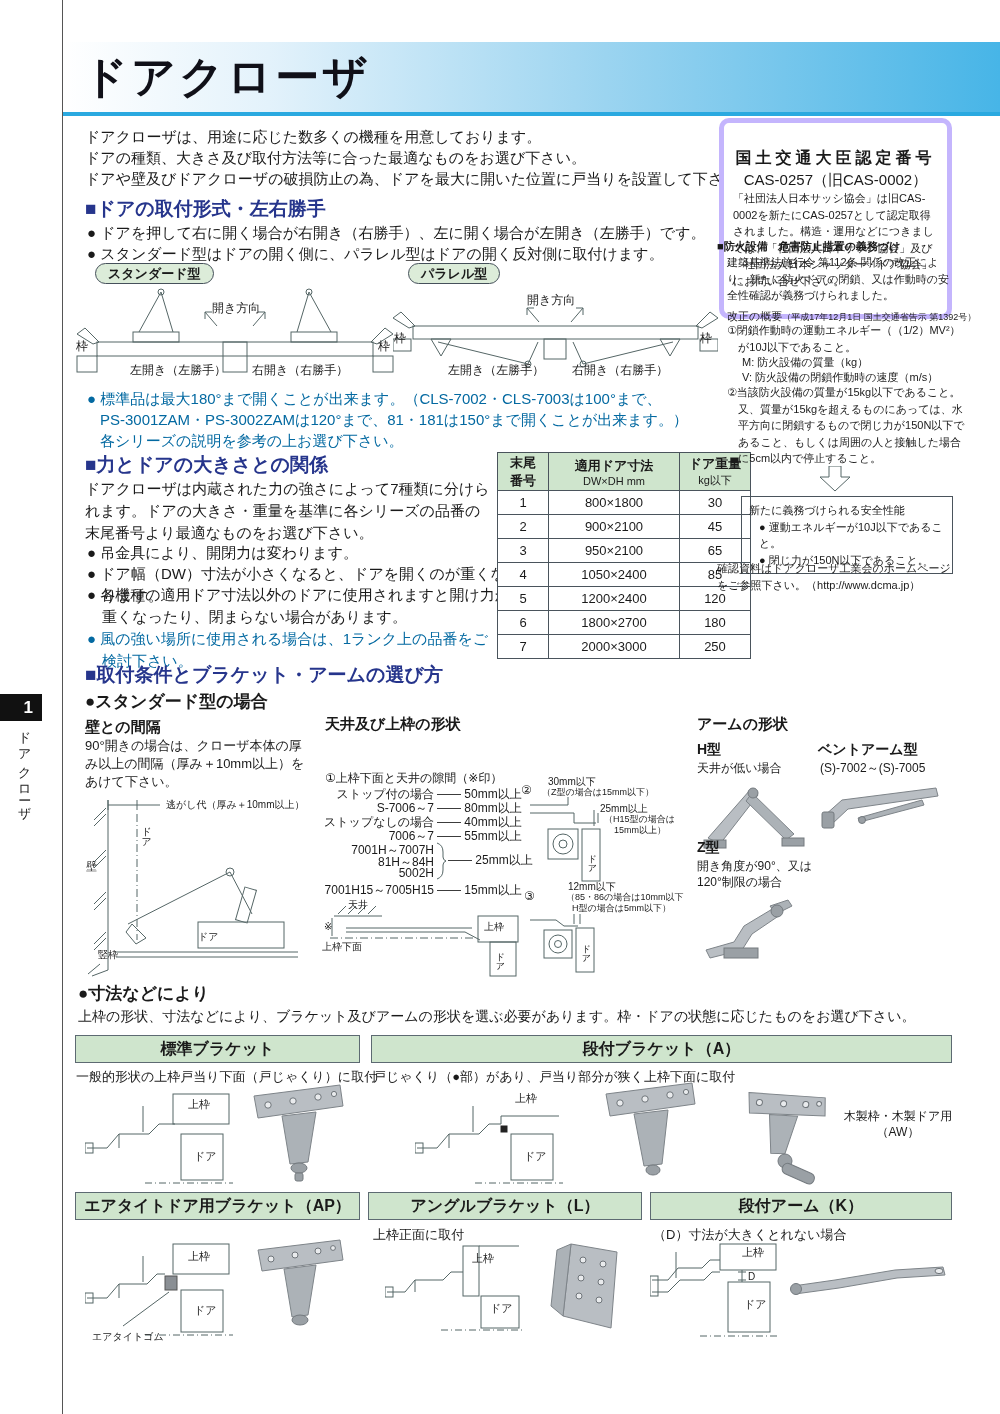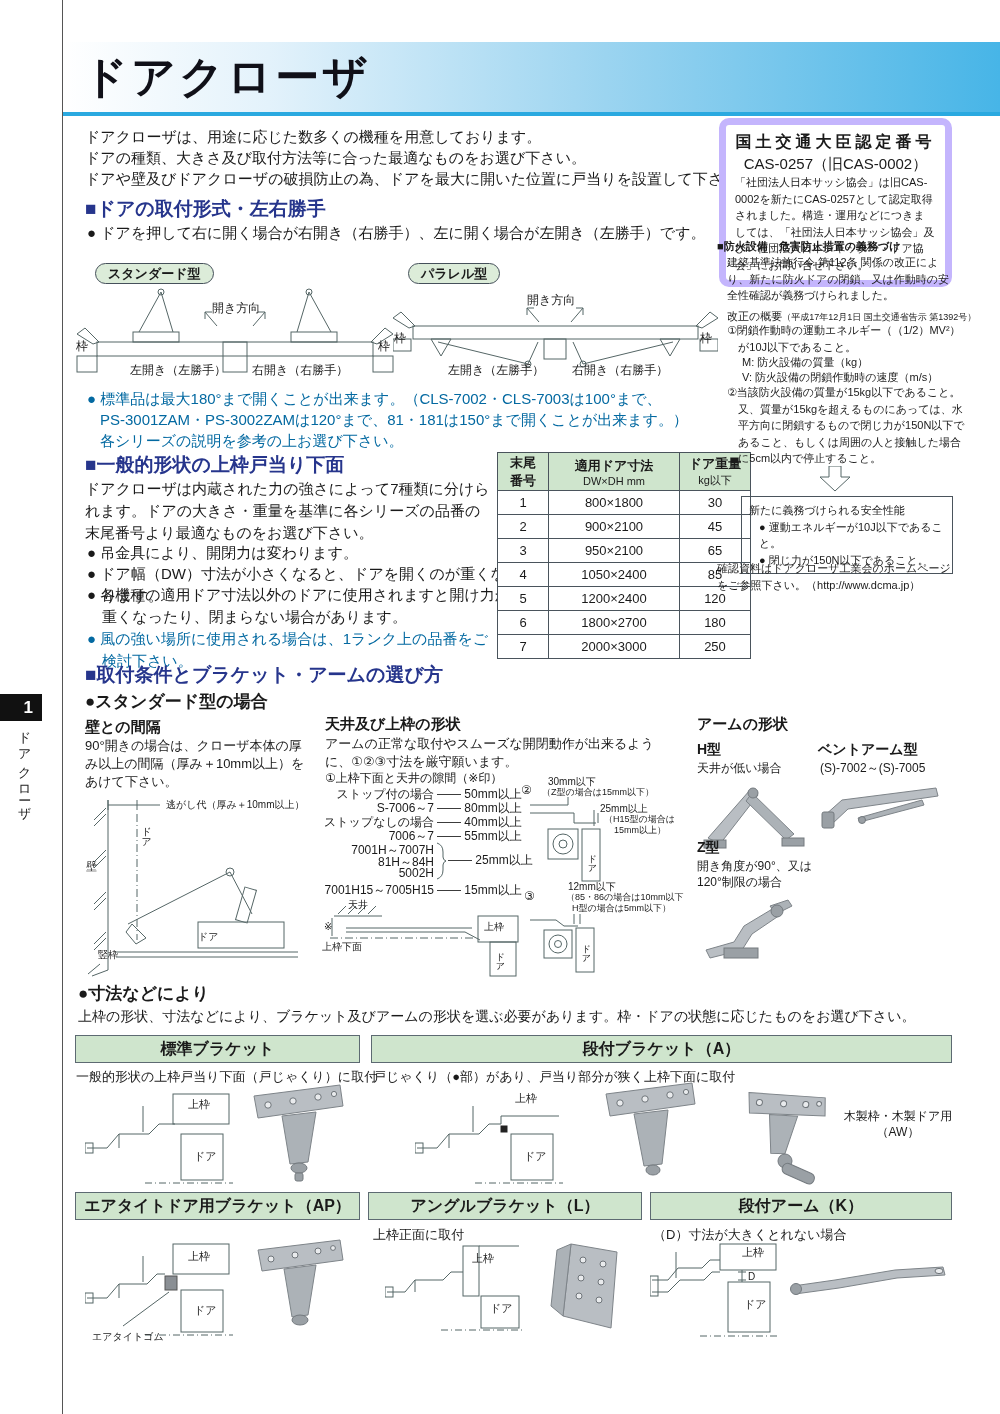--- a/index.html
+++ b/index.html
@@ -28,22 +28,22 @@
             text-align:center;font-weight:bold;font-size:16px;}
   .vtext{writing-mode:vertical-rl;text-orientation:upright;}
   .tab{position:absolute;left:0;top:694px;width:42px;height:27px;background:#111;color:#fff;
        font-size:17px;font-weight:bold;text-align:right;line-height:27px;padding-right:9px;box-sizing:border-box;}
   table.spec{border-collapse:collapse;text-align:center;font-size:13px;background:#fff;}
   table.spec th,table.spec td{border:1px solid #4a545c;padding:0 4px;margin-left:48px;}
   table.spec th{background:#cfe5cd;font-weight:bold;height:37px;}
   table.spec td{height:23px;}
   .thsub{display:block;font-size:11px;font-weight:normal;}
   .thmain{display:block;font-size:13px;}
-  .certbox{position:absolute;left:719px;top:118px;width:233px;border:7px solid #c4b5fd;border-radius:10px;
-           padding:7px 9px;box-sizing:border-box;background:#fff;}
+  .certbox{position:absolute;left:719px;top:118px;width:233px;border:5px solid #c4b5fd;border-radius:10px;
+           padding:25px 9px;box-sizing:border-box;background:#fff;}
   .safetybox{position:absolute;left:741px;top:440px;width:212px;border:1px solid #4a545c;
              padding:5px 7px;box-sizing:border-box;}
   svg.diag line,svg.diag path,svg.diag polyline,svg.diag rect,svg.diag circle,svg.diag polygon,svg.diag ellipse
      {stroke:#566;fill:none;stroke-width:1;}
   .ph{fill:#b9bec3 !important;stroke:#7e8489 !important;}
   .ph2{fill:#acb2b7 !important;stroke:#7e8489 !important;}
   .ph3{fill:#9aa0a5 !important;stroke:#747a7f !important;}
   .hole{fill:#e9ebed !important;stroke:#6f757a !important;}
   .blk{fill:#222 !important;stroke:#222 !important;}
   .rub{fill:#8a8f94 !important;stroke:#555 !important;}
@@ -62,20 +62,21 @@
   <div class="titleband">
     <div class="pagetitle">ドアクローザ</div>
   </div>
 
   <div class="abs b15" style="left:85px;top:126px;">ドアクローザは、用途に応じた数多くの機種を用意しております。</div>
   <div class="abs b15" style="left:85px;top:147px;">ドアの種類、大きさ及び取付方法等に合った最適なものをお選び下さい。</div>
   <div class="abs b15" style="left:85px;top:168px;">ドアや壁及びドアクローザの破損防止の為、ドアを最大に開いた位置に戸当りを設置して下さい。</div>
 
   <div class="abs sech" style="left:85px;top:196px;">■ドアの取付形式・左右勝手</div>
   <div class="abs b15" style="left:87px;top:222px;">● ドアを押して右に開く場合が右開き（右勝手）、左に開く場合が左開き（左勝手）です。</div>
+  <div class="abs b15" style="left:87px;top:243px;">● スタンダード型はドアの開く側に、パラレル型はドアの開く反対側に取付けます。</div>
 
   <div class="pill" style="left:95px;top:263px;">スタンダード型</div>
   <div class="pill" style="left:408px;top:263px;">パラレル型</div>
 
   <svg class="diag abs" style="left:75px;top:284px;" width="320" height="100" viewBox="0 0 320 100">
     <rect x="22" y="58" width="276" height="14"></rect>
     <rect x="148" y="58" width="24" height="30"></rect>
     <rect x="2" y="72" width="20" height="16"></rect>
     <rect x="298" y="72" width="20" height="16"></rect>
     <polygon points="24,58 10,44 2,50 18,60"></polygon>
@@ -122,21 +123,21 @@
   <div class="abs b12" style="left:527px;top:292px;">開き方向</div>
   <div class="abs b12" style="left:394px;top:330px;">枠</div>
   <div class="abs b12" style="left:700px;top:330px;">枠</div>
   <div class="abs b12" style="left:448px;top:362px;">左開き（左勝手）</div>
   <div class="abs b12" style="left:572px;top:362px;">右開き（右勝手）</div>
 
   <div class="abs b15 red" style="left:87px;top:388px;">● 標準品は最大180°まで開くことが出来ます。（CLS-7002・CLS-7003は100°まで、</div>
   <div class="abs b15 red" style="left:100px;top:409px;">PS-3001ZAM・PS-3002ZAMは120°まで、81・181は150°まで開くことが出来ます。）</div>
   <div class="abs b15 red" style="left:100px;top:430px;">各シリーズの説明を参考の上お選び下さい。</div>
 
-  <div class="abs sech" style="left:85px;top:452px;">■一般的形状の上枠戸当り下面</div>
+  <div class="abs sech" style="left:85px;top:452px;">■力とドアの大きさとの関係</div>
   <div class="abs b15" style="left:85px;top:478px;width:405px;">ドアクローザは内蔵された力の強さによって7種類に分けられます。ドアの大きさ・重量を基準に各シリーズの品番の末尾番号より最適なものをお選び下さい。</div>
   <div class="abs b15 bullet" style="left:87px;top:542px;width:410px;">● 吊金具により、開閉力は変わります。</div>
   <div class="abs b15 bullet" style="left:87px;top:563px;width:410px;">● ドア幅（DW）寸法が小さくなると、ドアを開くのが重くなります。</div>
   <div class="abs b15 bullet" style="left:87px;top:584px;width:410px;">● 各機種の適用ドア寸法以外のドアに使用されますと開け力が重くなったり、閉まらない場合があります。</div>
   <div class="abs b15 bullet red" style="left:87px;top:628px;width:400px;">● 風の強い場所に使用される場合は、1ランク上の品番をご検討下さい。</div>
 
   <table class="spec abs" style="left:497px;top:452px;">
     <tbody>
         <tr>
       <th style="width:42px;">
@@ -248,21 +249,20 @@
     <polyline points="28,168 28,178 12,184"></polyline>
     <line x1="8" y1="182" x2="20" y2="172"></line>
   </svg>
   <div class="abs b10" style="left:166px;top:798px;">逃がし代（厚み＋10mm以上）</div>
   <div class="abs b10 vtext" style="left:140px;top:820px;">ドア</div>
   <div class="abs b11" style="left:86px;top:858px;">壁</div>
   <div class="abs b10" style="left:198px;top:930px;">ドア</div>
   <div class="abs b10" style="left:98px;top:948px;">竪枠</div>
 
   <div class="abs bold b15" style="left:325px;top:713px;">天井及び上枠の形状</div>
-  <div class="abs b13" style="left:325px;top:735px;width:355px;">アームの正常な取付やスムーズな開閉動作が出来るように、①②③寸法を厳守願います。</div>
   <div class="abs b12" style="left:325px;top:770px;">①上枠下面と天井の隙間（※印）</div>
 
   <div class="spec-label" style="top:786px;">ストップ付の場合</div>
   <div class="spec-value" style="top:786px;">―― 50mm以上</div>
   <div class="spec-label" style="top:800px;">S-7006～7</div>
   <div class="spec-value" style="top:800px;">―― 80mm以上</div>
   <div class="spec-label" style="top:814px;">ストップなしの場合</div>
   <div class="spec-value" style="top:814px;">―― 40mm以上</div>
   <div class="spec-label" style="top:828px;">7006～7</div>
   <div class="spec-value" style="top:828px;">―― 55mm以上</div>

